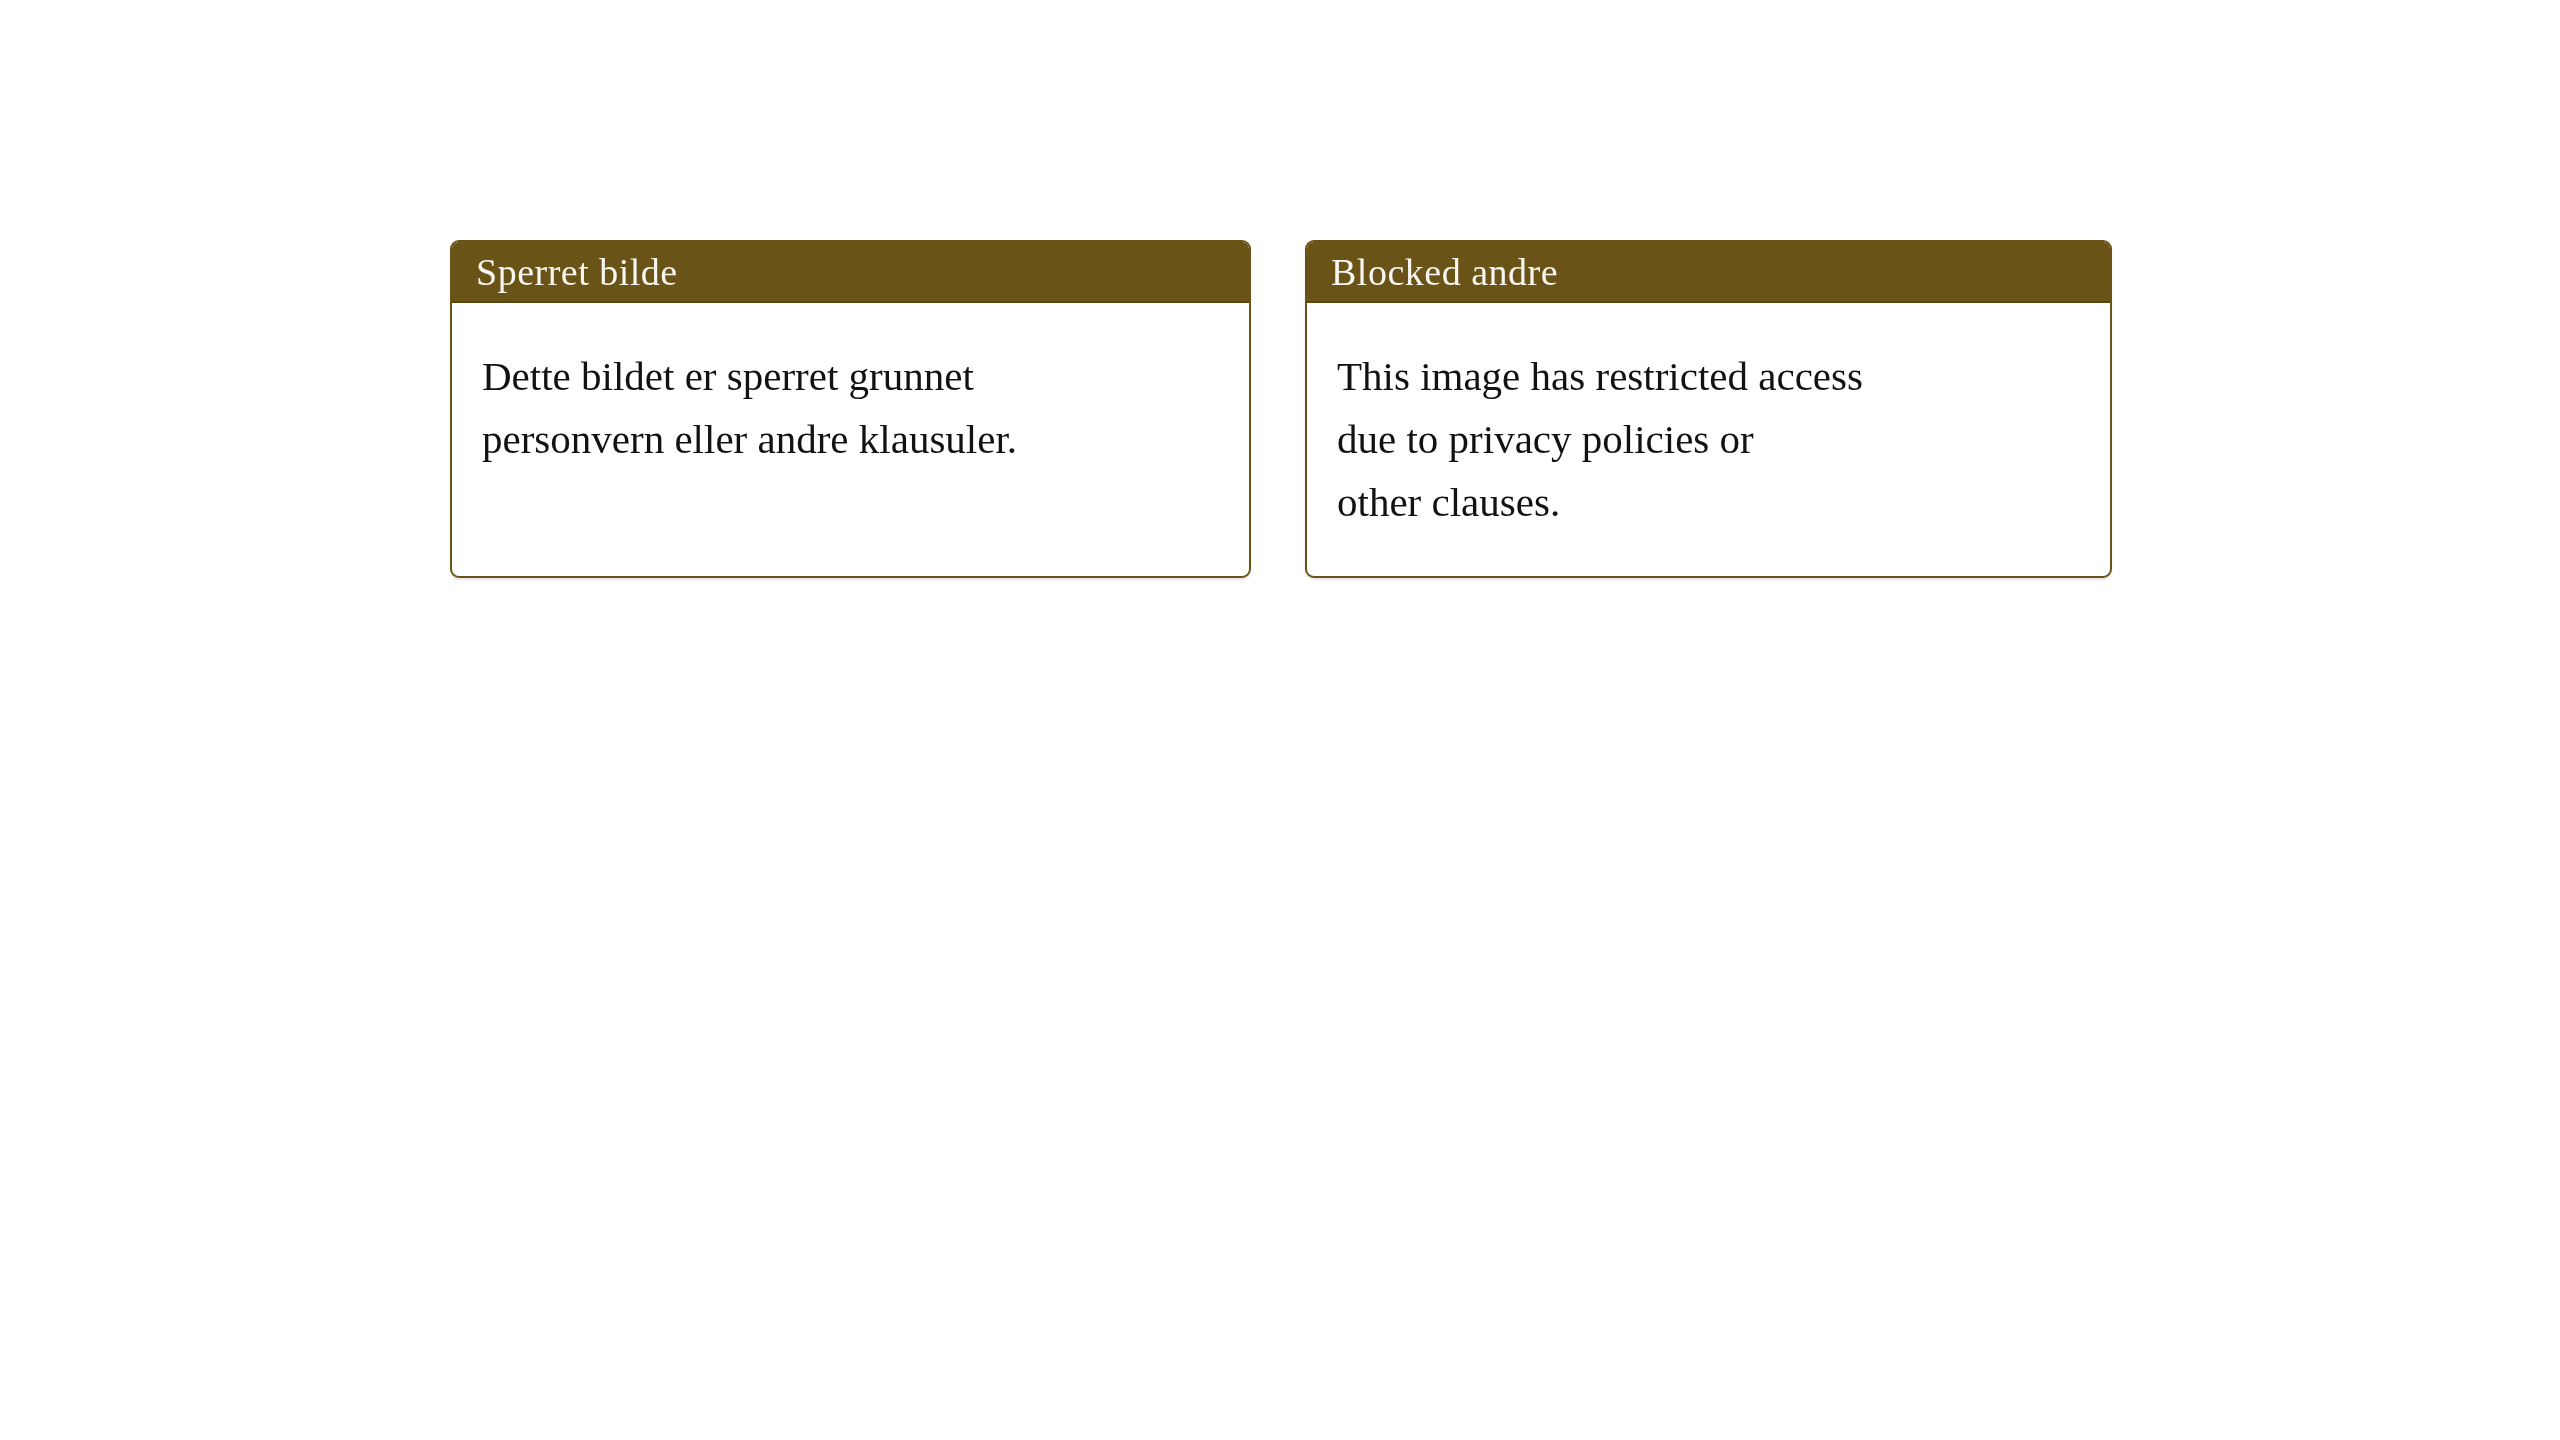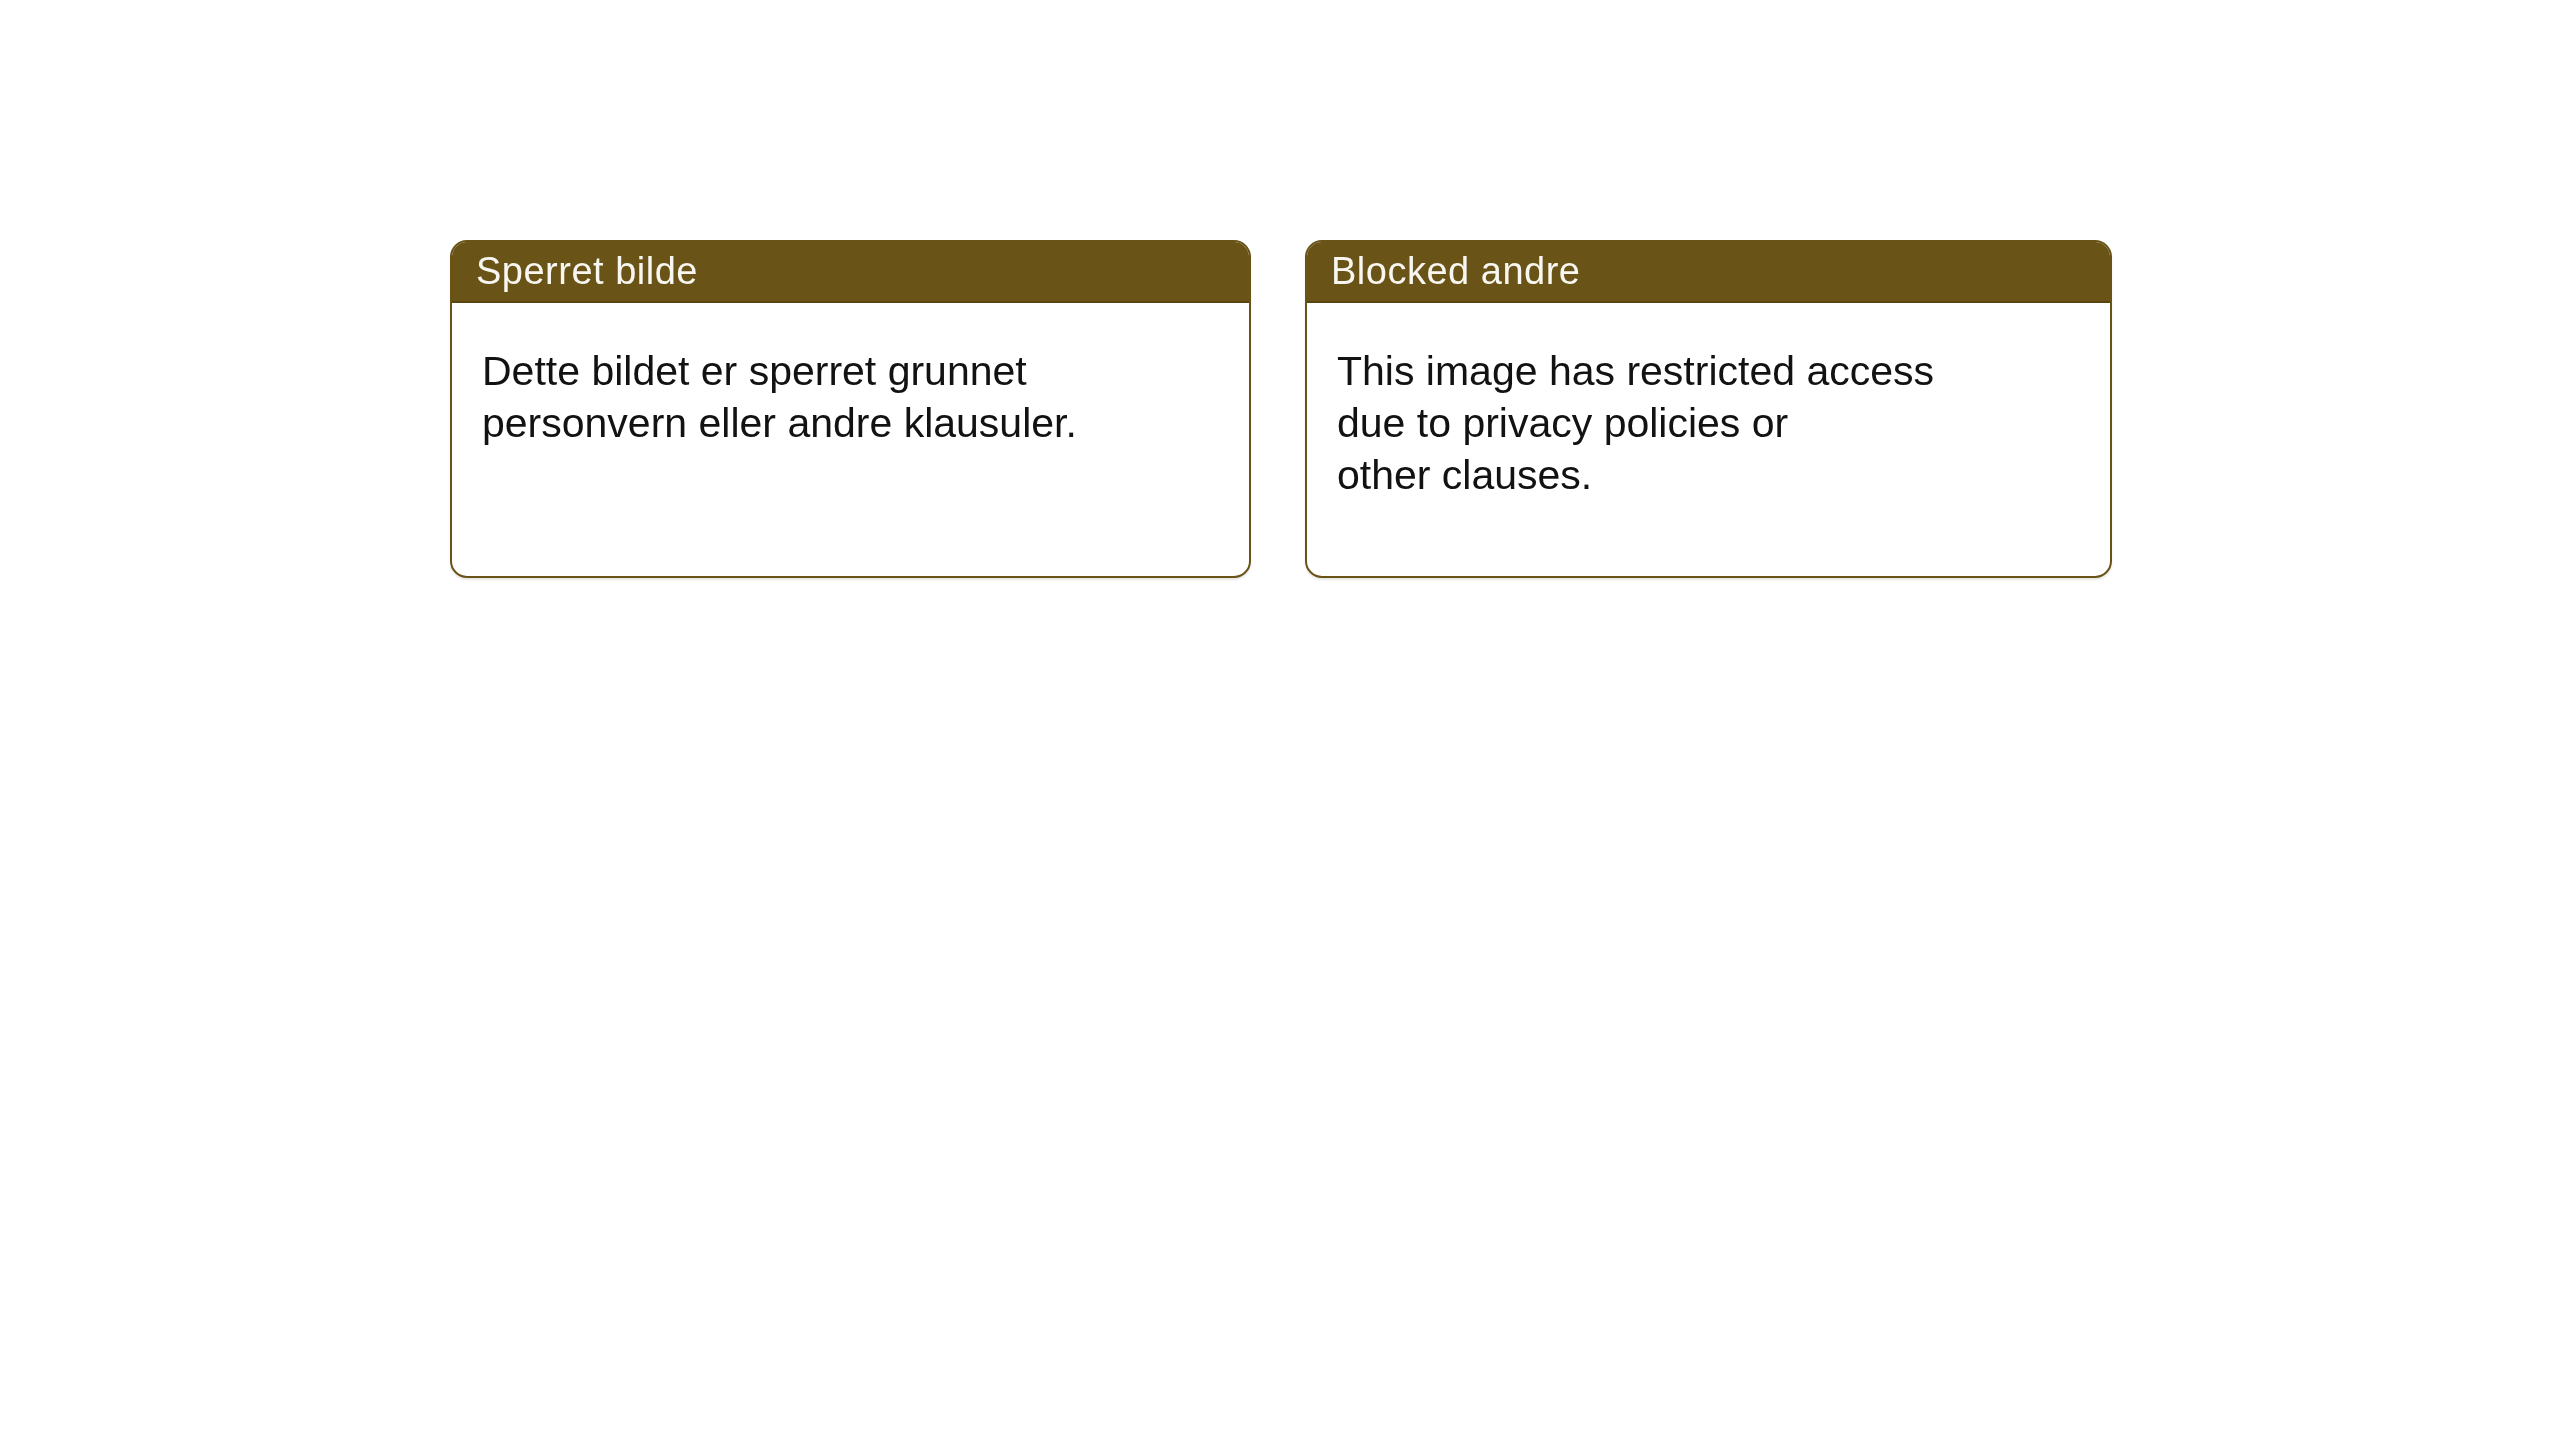--- a/index.html
+++ b/index.html
@@ -18,23 +18,24 @@
     height: 1440px;
     background: #ffffff;
   }
 
   .notice-card {
     position: absolute;
     top: 240px;
     height: 338px;
     background: #ffffff;
     border: 2px solid #6a5317;
-    border-radius: 17px;
+    border-radius: 9px;
     overflow: hidden;
     box-shadow: 0 2px 2px rgba(0,0,0,0.10);
+    font-family: Liberation Serif, serif;
   }
 
   .notice-card.card-no {
     left: 450px;
     width: 801px;
   }
 
   .notice-card.card-en {
     left: 1305px;
     width: 807px;
@@ -57,21 +58,21 @@
     white-space: nowrap;
   }
 
   .notice-card .card-body {
     padding: 42px 36px 0 30px;
   }
 
   .notice-card .card-text {
     color: #121212;
     font-size: 41px;
-    line-height: 52px;
+    line-height: 63px;
     font-weight: 400;
     white-space: pre-line;
   }
 </style>
 </head>
 <body>
 
 <div class="canvas">
 
   <div class="notice-card card-no">

